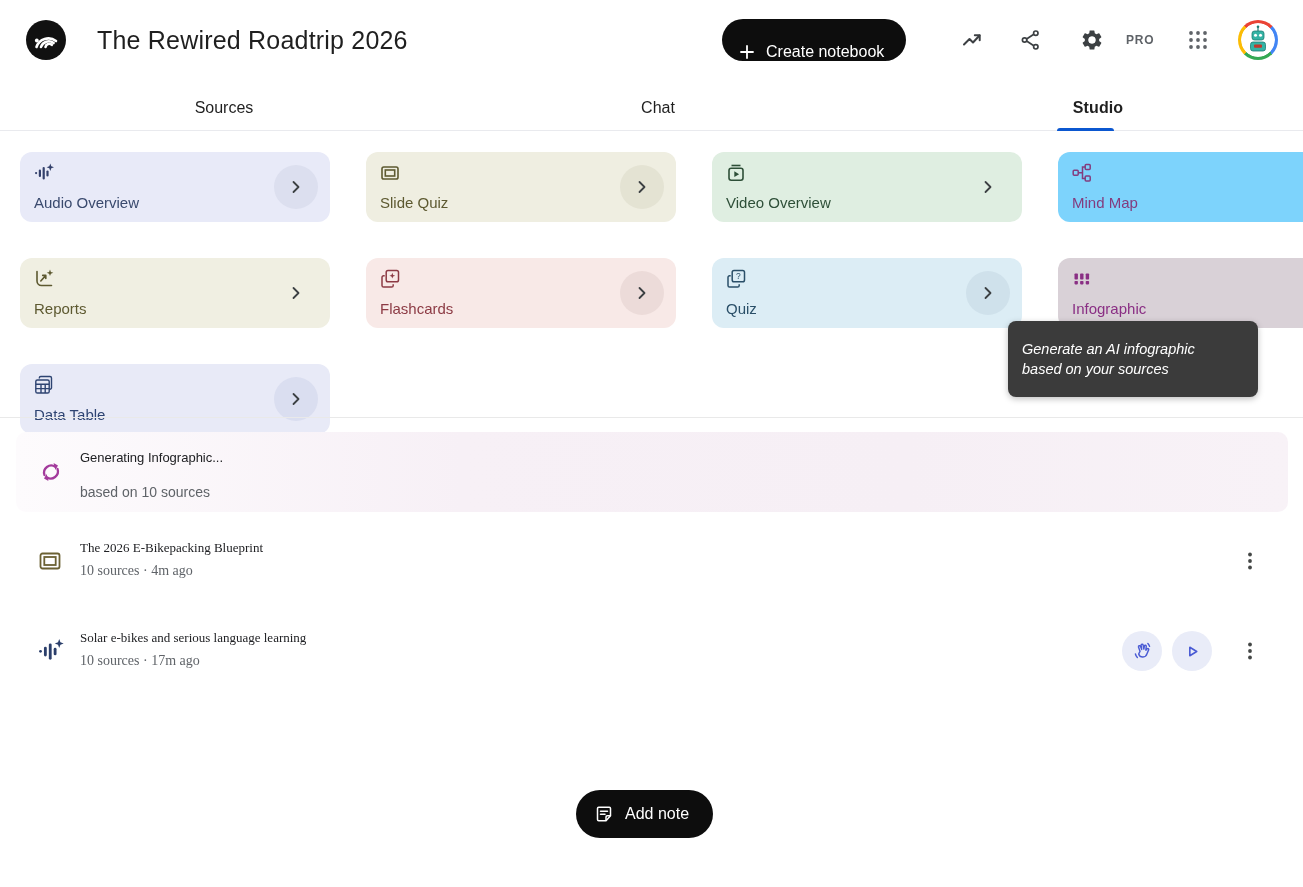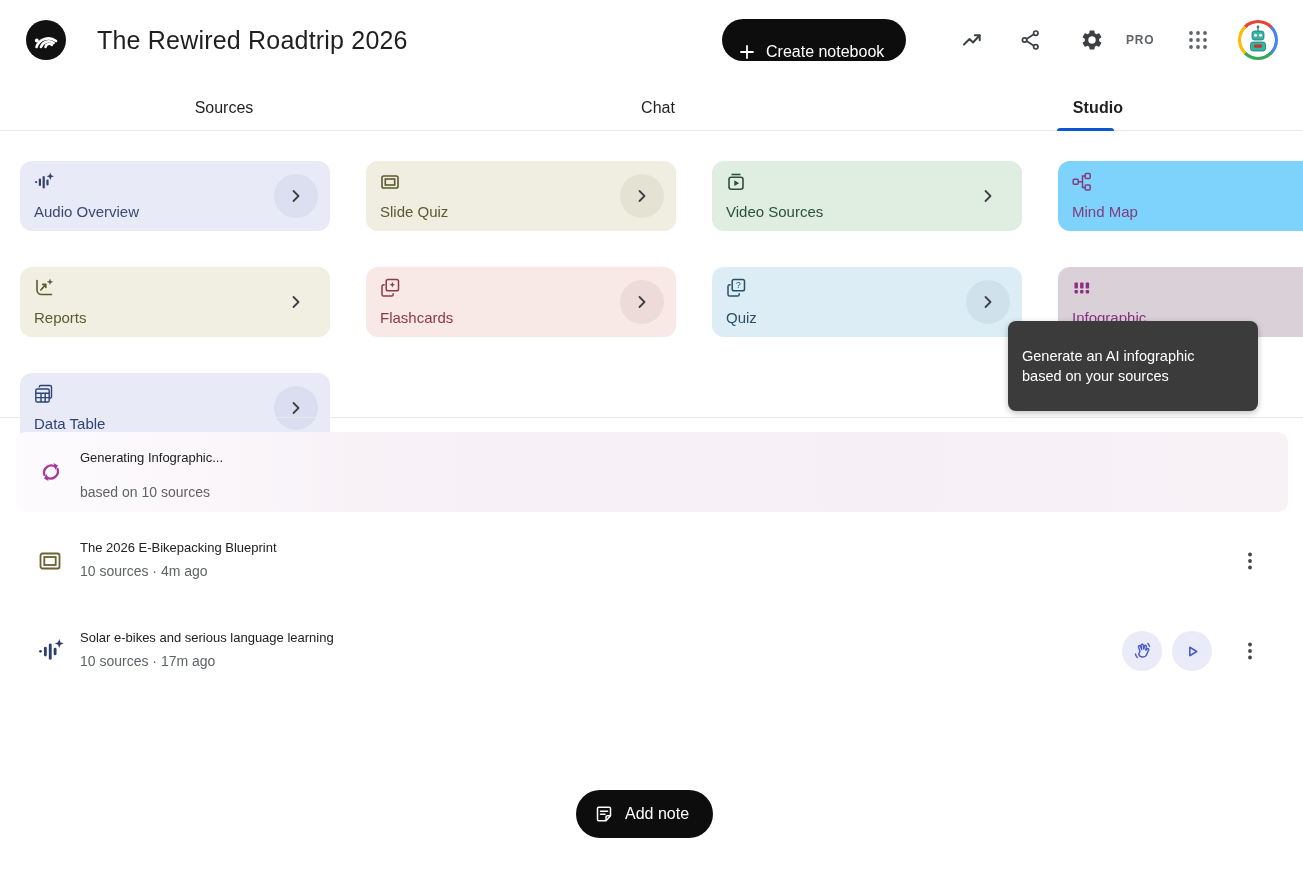--- a/index.html
+++ b/index.html
@@ -18,49 +18,49 @@
   .avatar { position:absolute; left:1238px; top:20px; width:40px; height:40px; border-radius:50%; background:conic-gradient(from -45deg, #ea4335 0 25%, #4285f4 0 50%, #34a853 0 75%, #fbbc05 0 100%); display:flex; align-items:center; justify-content:center; cursor:pointer; }
   .avatar svg { width:34px; height:34px; border-radius:50%; }
 
   
   .tabs { position:absolute; left:0; top:88px; width:100%; height:43px; border-bottom:1px solid #e9eaee; }
   .tab { position:absolute; top:11px; transform:translateX(-50%); font-size:16px; color:#1f1f1f; cursor:pointer; }
   .tab-sources { left:224px; } .tab-chat { left:658px; } .tab-studio { left:1085px; font-weight:bold; letter-spacing:.1px;margin-left:13px; }
   .tab-underline { position:absolute; left:1057px; top:40px; width:57px; height:3px; background:#0b57d0; border-radius:3px 3px 0 0; }
 
   
-  .cards { position:absolute; left:20px; top:161px; width:1268px; display:grid; grid-template-columns:repeat(4,310px); grid-auto-rows:70px; column-gap:9px; row-gap:10px;gap:36px; }
+  .cards { position:absolute; left:20px; top:152px; width:1268px; display:grid; grid-template-columns:repeat(4,310px); grid-auto-rows:70px; column-gap:9px; row-gap:10px;gap:36px; }
   .card { position:relative; border-radius:12px; padding:12px 14px; cursor:pointer; }
   .card .cicon { position:absolute; left:14px; top:11px; width:20px; height:20px; }
   .card .clabel { position:absolute; left:14px; bottom:11px; font-size:15px; }
   .chev-wrap { position:absolute; right:12px; top:50%; transform:translateY(-50%); width:44px; height:44px; border-radius:50%; display:flex; align-items:center; justify-content:center; cursor:pointer; }
   .chev-wrap svg { width:20px; height:20px; }
   .c-audio { background:#e8eaf8; } .c-audio .clabel { color:#3a4a6e; } .c-audio .cicon { color:#33406b; } .c-audio .chev-wrap { background:#dcdfef; }
   .c-slide { background:#efeee1; } .c-slide .clabel { color:#5d5930; } .c-slide .cicon { color:#5d5930; } .c-slide .chev-wrap { background:#e4e3d3; }
   .c-video { background:#dfeee1; } .c-video .clabel { color:#2e4f38; } .c-video .cicon { color:#2e4f38; }
   .c-mind  { background:#7dd3fc; } .c-mind .clabel { color:#833c7e; } .c-mind .cicon { color:#833c7e; }
   .c-reports { background:#f0efe2; } .c-reports .clabel { color:#5d5930; } .c-reports .cicon { color:#5d5930; }
   .c-flash { background:#f8e9e7; } .c-flash .clabel { color:#8c3a44; } .c-flash .cicon { color:#8c3a44; } .c-flash .chev-wrap { background:#ecdbd9; }
   .c-quiz { background:#dcedf5; } .c-quiz .clabel { color:#2a4f68; } .c-quiz .cicon { color:#2a4f68; } .c-quiz .chev-wrap { background:#cfe1eb; }
   .c-info { background:#d9d1d7; } .c-info .clabel { color:#8a2f84; } .c-info .cicon { color:#8a2f84; } .c-info .chev-wrap { background:#cbc2c9; }
   .c-table { background:#e8eaf7; } .c-table .clabel { color:#2e4472; } .c-table .cicon { color:#2e4472; } .c-table .chev-wrap { background:#dadef0; }
 
   
-  .tooltip { position:absolute; left:1008px; top:321px; width:250px; background:#3b3b3b; color:#fff; border-radius:8px; padding:25px 14px; font-size:14.5px; line-height:20px; z-index:20; box-shadow:0 2px 6px rgba(0,0,0,.25); }
+  .tooltip { position:absolute; left:1008px; top:321px; width:250px; background:#3b3b3b; color:#fff; border-radius:8px; padding:18px 14px; font-size:14.5px; line-height:20px; z-index:20; box-shadow:0 2px 6px rgba(0,0,0,.25);font-style:italic; }
 
   
   .divider { position:absolute; left:0; top:417px; width:100%; height:1px; background:#e9e9e9; }
 
   
   .item { position:absolute; left:16px; width:1272px; }
   .item-generating { top:432px; height:80px; border-radius:10px; background:linear-gradient(90deg,#fdfbfd 0%, #f7f0f6 35%, #f6eff5 70%, #f8f2f7 100%); }
   .item-icon { position:absolute; left:22px; top:50%; transform:translateY(-50%); width:26px; height:26px; }
   .item-title { position:absolute; left:64px; top:18px; font-size:13px; color:#202124; }
   .item-sub { position:absolute; left:64px; top:52px; font-size:14px; color:#5f6368; }
-  .item-plain { height:72px; }
+  .item-plain { height:72px;font-family:Liberation Serif, serif; }
   .item-slide { top:525px; } .item-audio { top:615px; }
   .item-plain .item-title { top:15px; } .item-plain .item-sub { top:38px; }
   .kebab { position:absolute; right:26px; top:50%; transform:translateY(-50%); width:24px; height:24px; cursor:pointer; }
   .round-btn { position:absolute; top:50%; transform:translateY(-50%); width:40px; height:40px; border-radius:50%; background:#e9ecf8; border:none; display:flex; align-items:center; justify-content:center; cursor:pointer; }
   .round-btn svg { width:21px; height:21px; }
   .btn-interactive { right:126px; } .btn-play { right:76px; }
 
   
   .add-note { position:absolute; left:576px; top:790px; height:48px; padding:0 24px 0 18px; background:#0d0d0d; border:none; border-radius:24px; display:flex; align-items:center; gap:11px; color:#fff; font-size:16px; font-family:inherit; cursor:pointer; }
 </style>
@@ -177,21 +177,21 @@
     </div>
 
     <div class="card c-video">
       <svg class="cicon" viewBox="0 0 20 20">
         <g fill="none" stroke="currentColor" stroke-width="1.6">
           <path d="M5.5 2.5 h9"></path>
           <rect x="3" y="5.2" width="14" height="12" rx="2.2"></rect>
         </g>
         <path d="M8.3 8.3 l4.8 2.9 -4.8 2.9 z" fill="currentColor"></path>
       </svg>
-      <span class="clabel">Video Sources</span>
+      <span class="clabel">Video Overview</span>
       <span class="chev-wrap">
         <svg viewBox="0 0 20 20">
             <path d="M7.5 5l5 5-5 5" fill="none" stroke="#3c4043" stroke-width="1.8" stroke-linecap="round" stroke-linejoin="round"></path>
           </svg>
       </span>
     </div>
 
     <div class="card c-mind">
       <svg class="cicon" viewBox="0 0 20 20">
         <g fill="none" stroke="currentColor" stroke-width="1.5">

